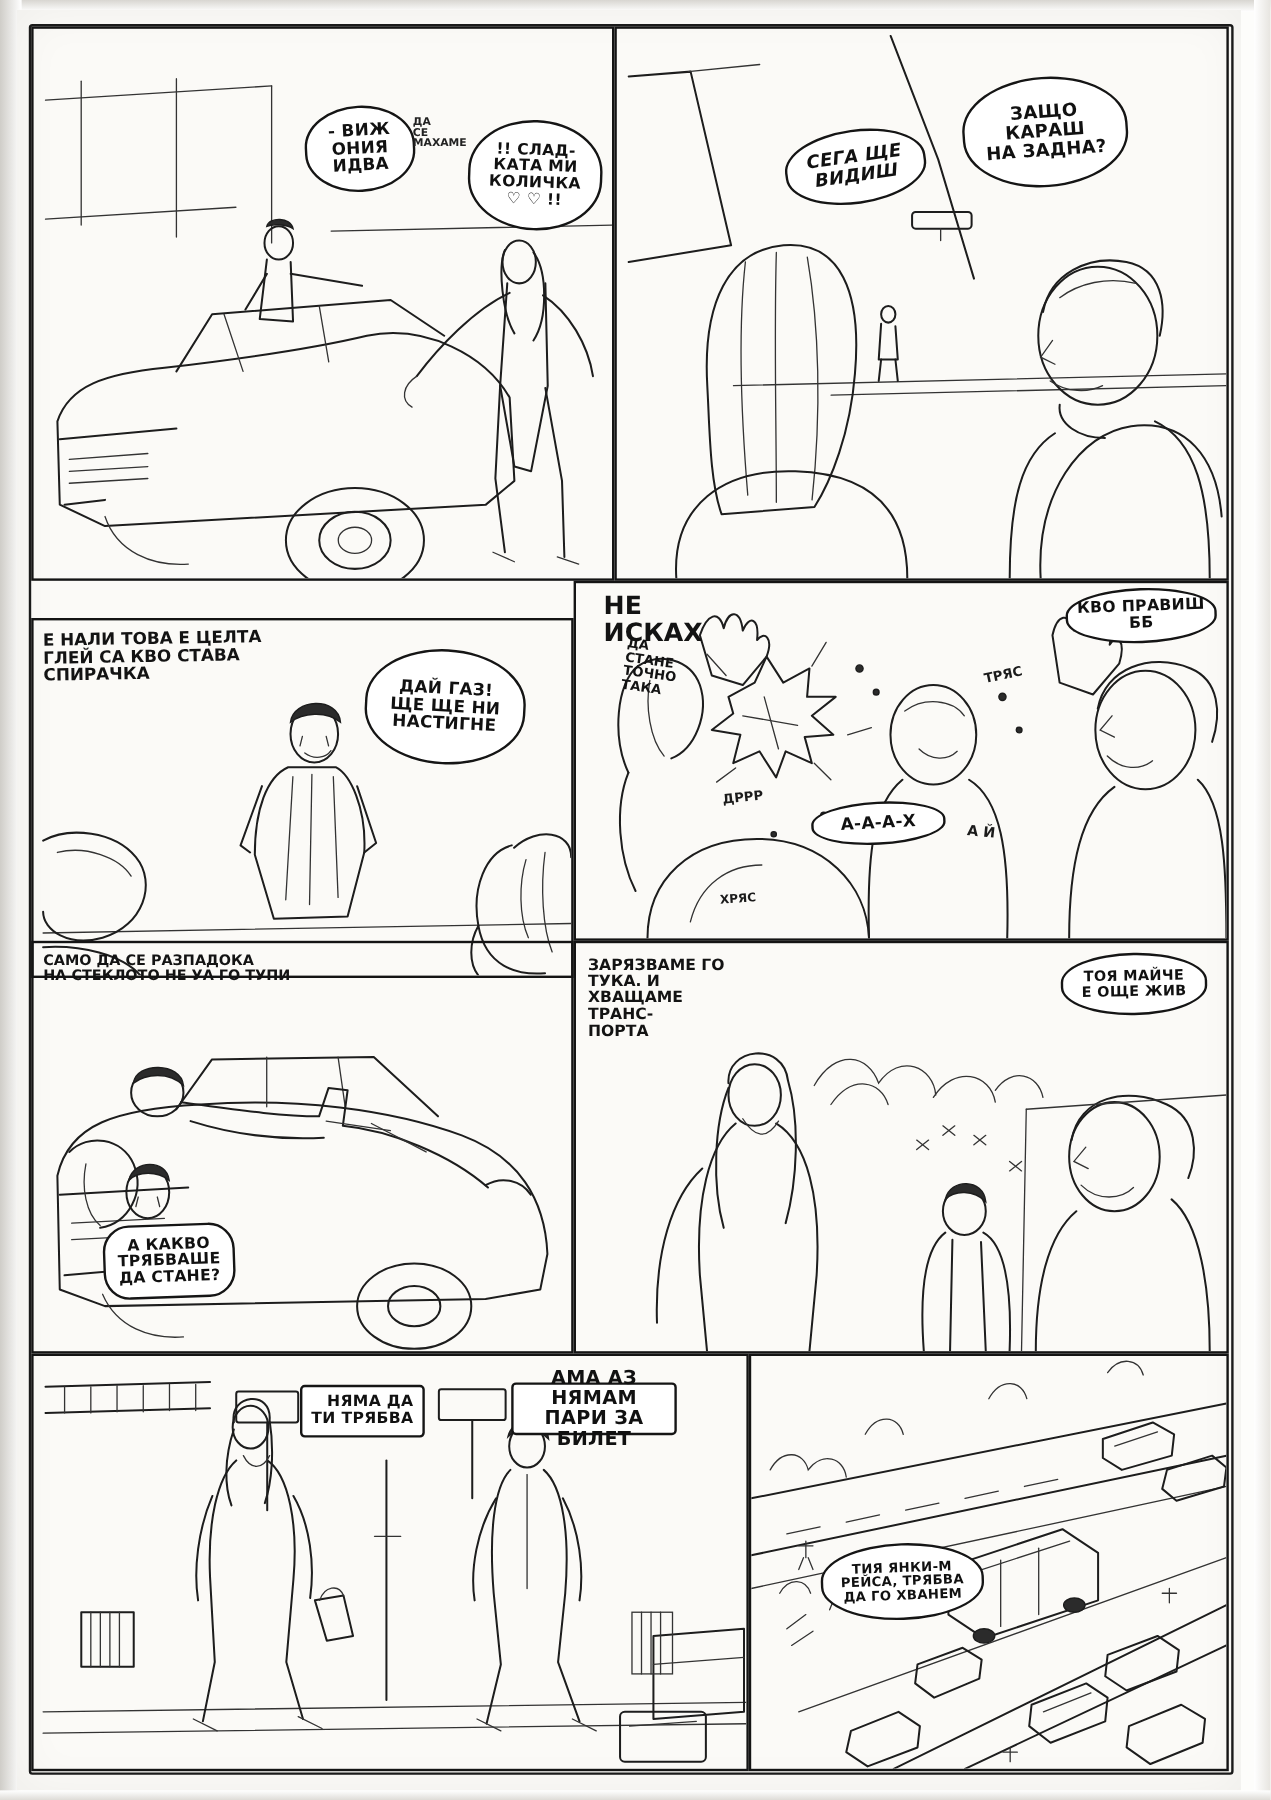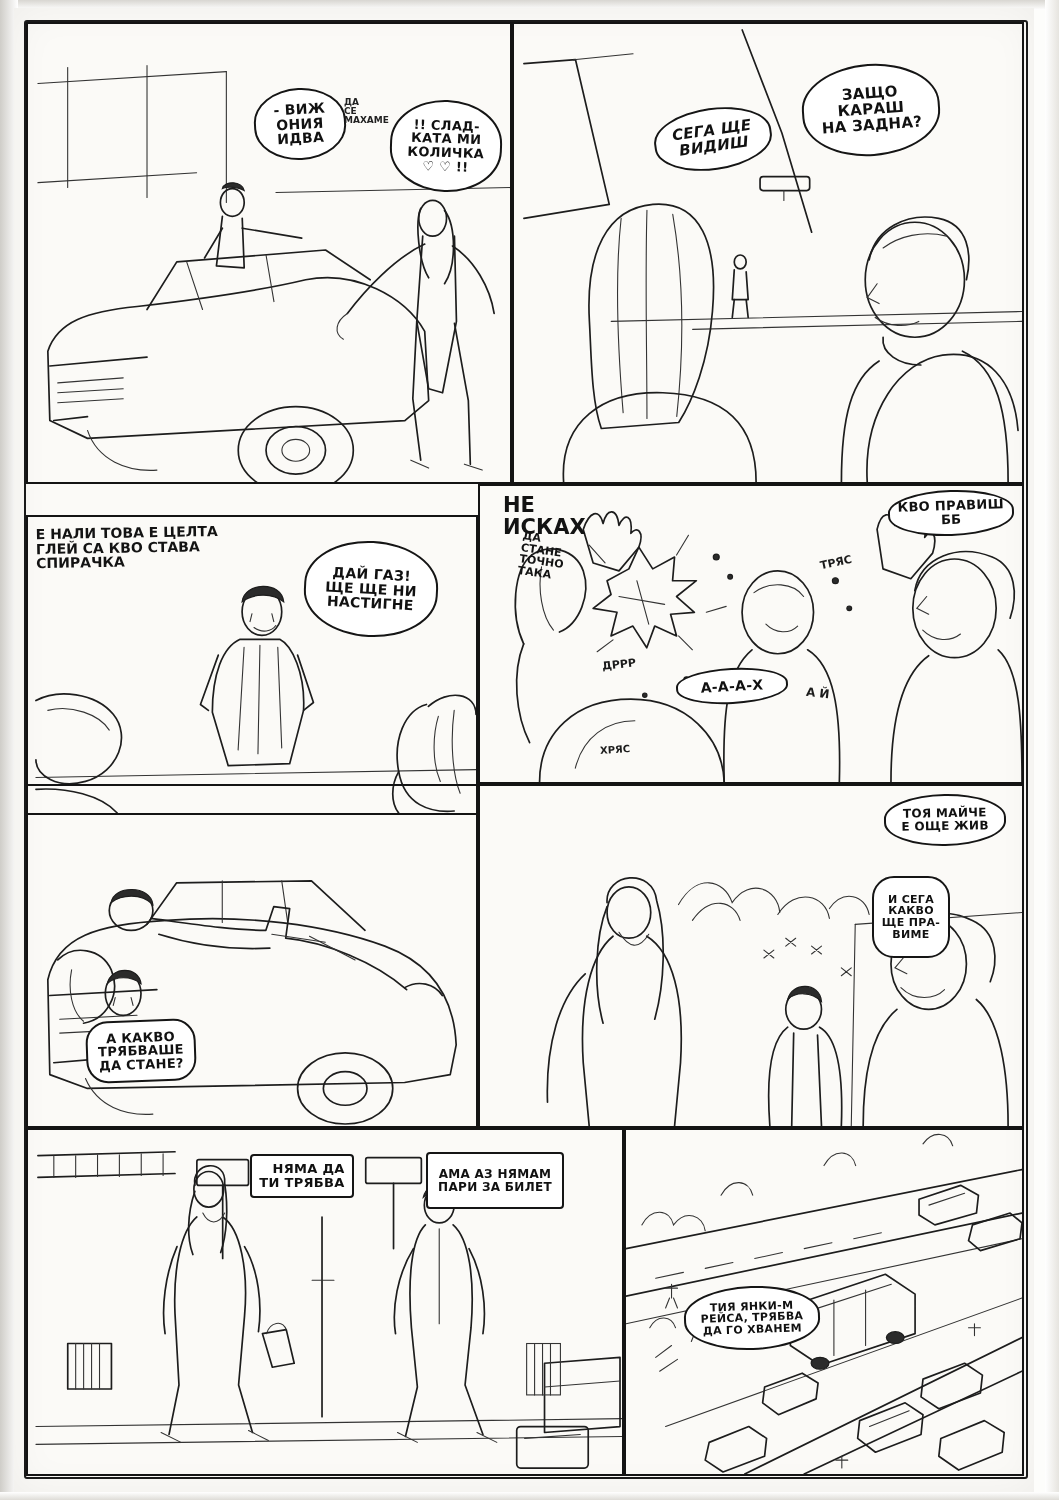--- a/index.html
+++ b/index.html
@@ -375,20 +375,22 @@
       <path class="ink" d="M380 204 C394 196 410 200 418 212"></path>
 
       <path class="ink" d="M30 176 C46 160 74 164 84 186 C94 210 80 236 56 240"></path>
       <path class="ink-thin" d="M44 186 C40 206 44 228 56 238"></path>
       <ellipse class="ink" cx="96" cy="210" rx="18" ry="22"></ellipse>
       <path class="ink-fill-dark" d="M80 200 C84 182 112 182 114 200 C104 192 88 192 80 200 Z"></path>
       <path class="ink-thin" d="M88 214 L86 222"></path>
       <path class="ink-thin" d="M104 214 L106 222"></path>
     </svg>
 
+    <div class="caption" style="left:8px; top:8px; width:258px; font-size:12px;">САМО ДА СЕ РАЗПАДОКА
+НА СТЕКЛОТО НЕ УА ГО ТУПИ</div>
     <div class="bubble bub-soft" style="left:58px; top:234px; width:110px; height:62px; font-size:13px; transform:rotate(-2deg);">А КАКВО
 ТРЯБВАШЕ
 ДА СТАНЕ?</div>
   </div>
 
   <div class="panel" style="left:478px; top:784px; width:546px; height:344px;">
     <svg class="layer" viewBox="0 0 546 344" preserveAspectRatio="none">
 
       <path class="ink-thin" d="M200 120 C218 88 246 94 254 118 C272 92 300 104 302 128"></path>
       <path class="ink-thin" d="M214 136 C232 110 256 116 262 136"></path>
@@ -419,26 +421,27 @@
 
       <path class="ink-thin" d="M378 140 L546 128"></path>
       <path class="ink-thin" d="M378 140 L374 344"></path>
 
       <path class="ink-thin" d="M286 166 L296 174 M286 174 L296 166"></path>
       <path class="ink-thin" d="M308 154 L318 162 M308 162 L318 154"></path>
       <path class="ink-thin" d="M334 162 L344 170 M334 170 L344 162"></path>
       <path class="ink-thin" d="M364 184 L374 192 M364 192 L374 184"></path>
     </svg>
 
+    <div class="caption" style="left:10px; top:12px; width:150px; font-size:13px;">ЗАРЯЗВАМЕ ГО
+ТУКА. И
+ХВАЩАМЕ
+ТРАНС-
+ПОРТА</div>
     <div class="bubble bub-round" style="left:404px; top:8px; width:122px; height:52px; font-size:12px; transform:rotate(-1deg);">ТОЯ МАЙЧЕ
 Е ОЩЕ ЖИВ</div>
-    <div class="bubble bub-soft" style="left:392px; top:90px; width:78px; height:82px; font-size:11px;">И СЕГА
-КАКВО
-ЩЕ ПРА-
-ВИМЕ</div>
   </div>
 
   <div class="panel" style="left:26px; top:1128px; width:598px; height:348px;">
     <svg class="layer" viewBox="0 0 598 348" preserveAspectRatio="none">
 
       <path class="ink-thin" d="M8 300 L598 292"></path>
       <path class="ink-thin" d="M8 318 L598 310"></path>
 
       <path class="ink" d="M10 26 L148 22"></path>
       <path class="ink" d="M10 48 L148 44"></path>
@@ -483,21 +486,21 @@
       <path class="ink" d="M520 236 L596 230 L596 300 L520 306 Z"></path>
       <path class="ink-thin" d="M520 260 L596 254"></path>
       <rect class="ink" x="492" y="300" width="72" height="42" rx="4"></rect>
       <path class="ink-thin" d="M500 312 L556 308"></path>
       <rect class="ink-thin" x="502" y="216" width="34" height="52"></rect>
       <path class="ink-thin" d="M510 216 L510 268 M518 216 L518 268 M526 216 L526 268"></path>
     </svg>
 
     <div class="bubble bub-rect" style="left:222px; top:24px; width:104px; height:44px; font-size:13px;text-align:right;">НЯМА ДА
 ТИ ТРЯБВА</div>
-    <div class="bubble bub-rect" style="left:398px; top:22px; width:138px; height:57px; font-size:12px;">АМА АЗ НЯМАМ
+    <div class="bubble bub-rect" style="left:398px; top:22px; width:138px; height:44px; font-size:16px;">АМА АЗ НЯМАМ
 ПАРИ ЗА БИЛЕТ</div>
   </div>
 
   <div class="panel" style="left:624px; top:1128px; width:400px; height:348px;">
     <svg class="layer" viewBox="0 0 400 348" preserveAspectRatio="none">
 
       <path class="ink" d="M0 120 L400 40"></path>
       <path class="ink" d="M0 168 L400 84"></path>
       <path class="ink-thin" d="M0 196 L400 110"></path>
       <path class="ink" d="M120 348 L400 210"></path>

